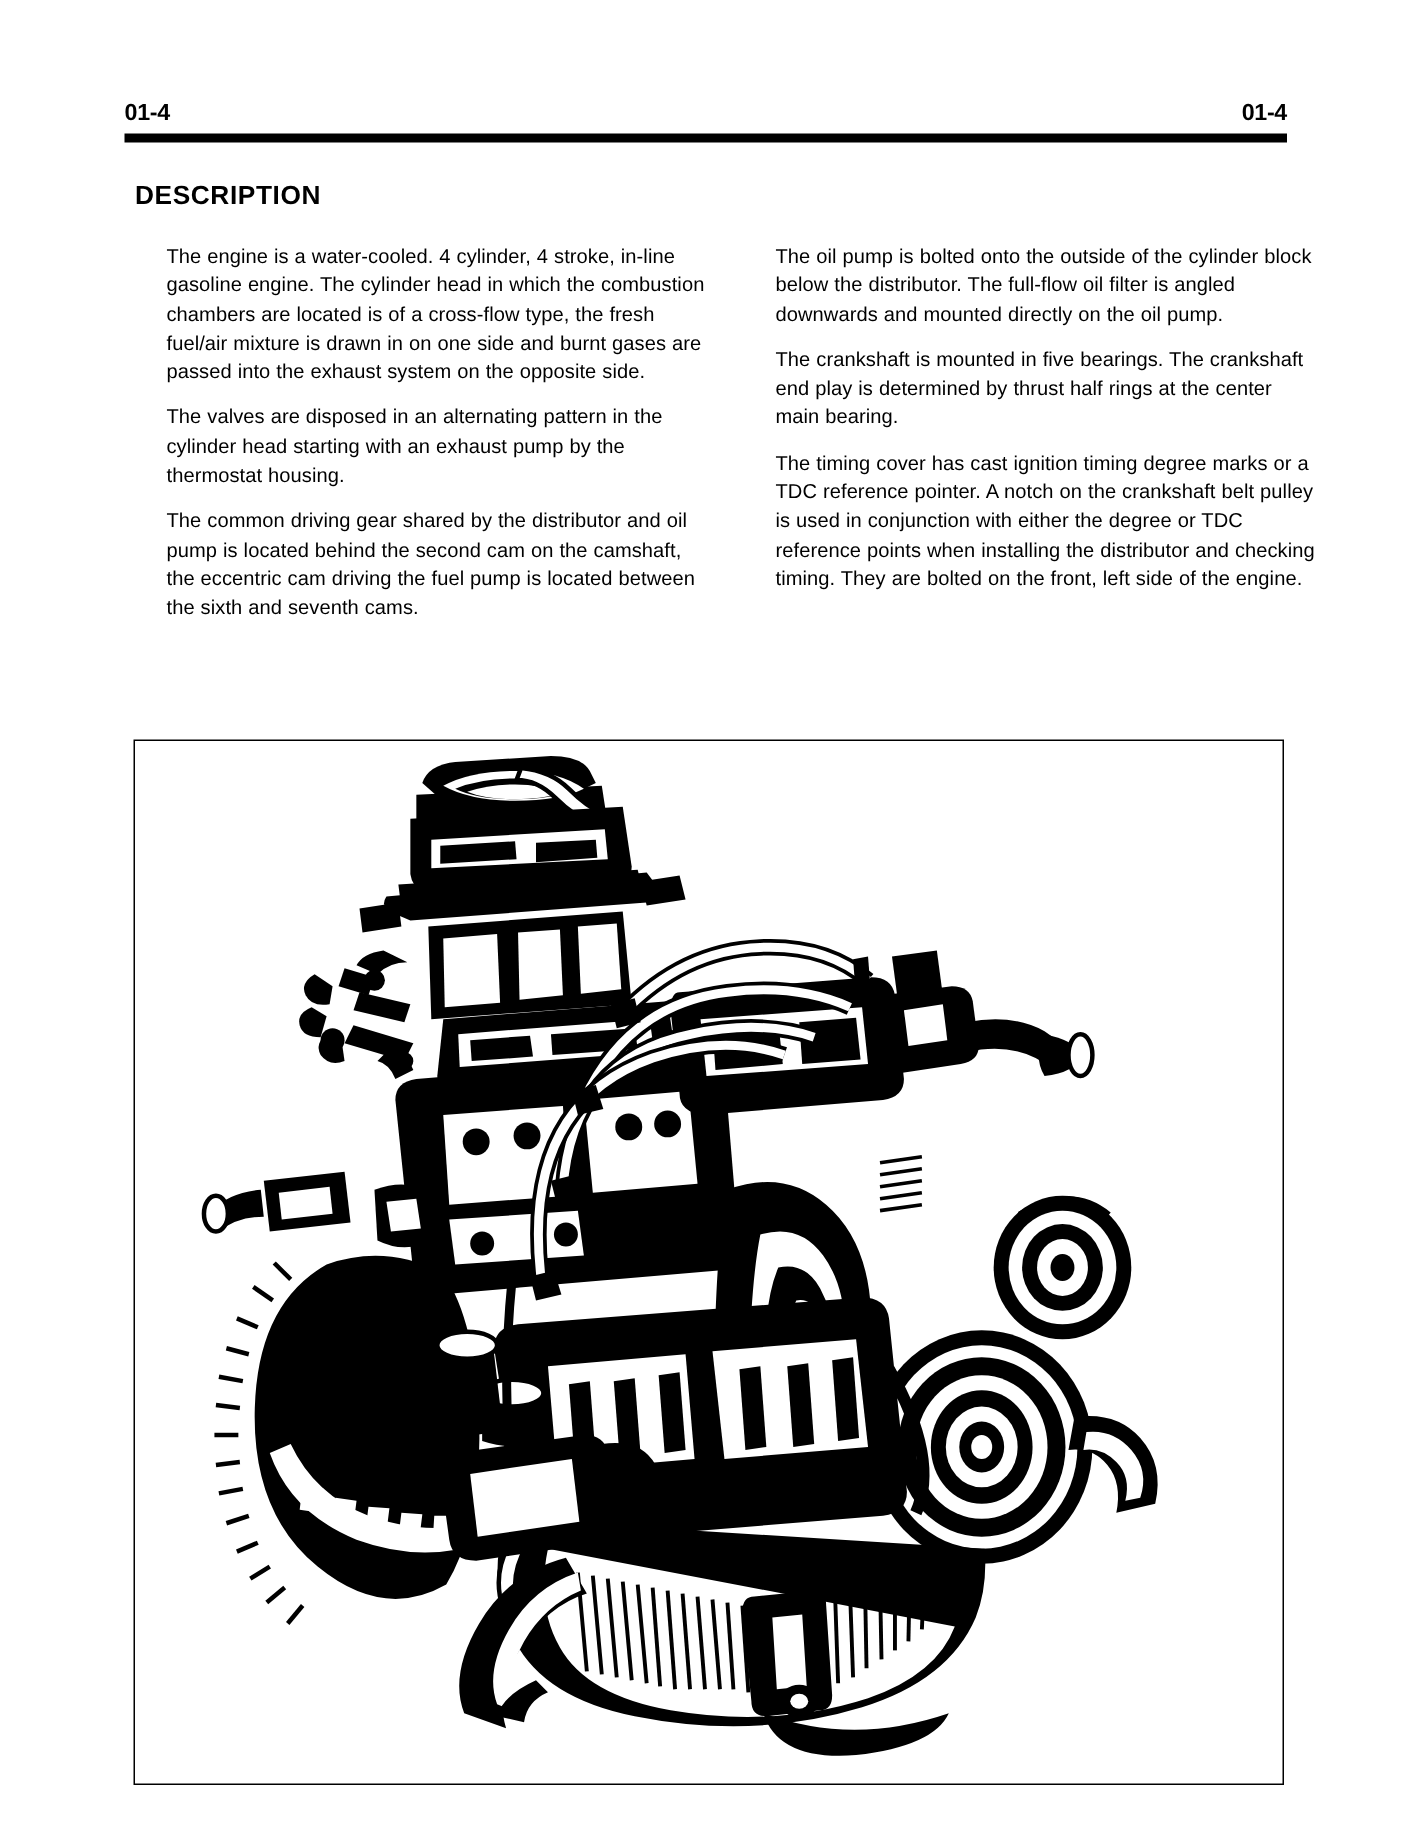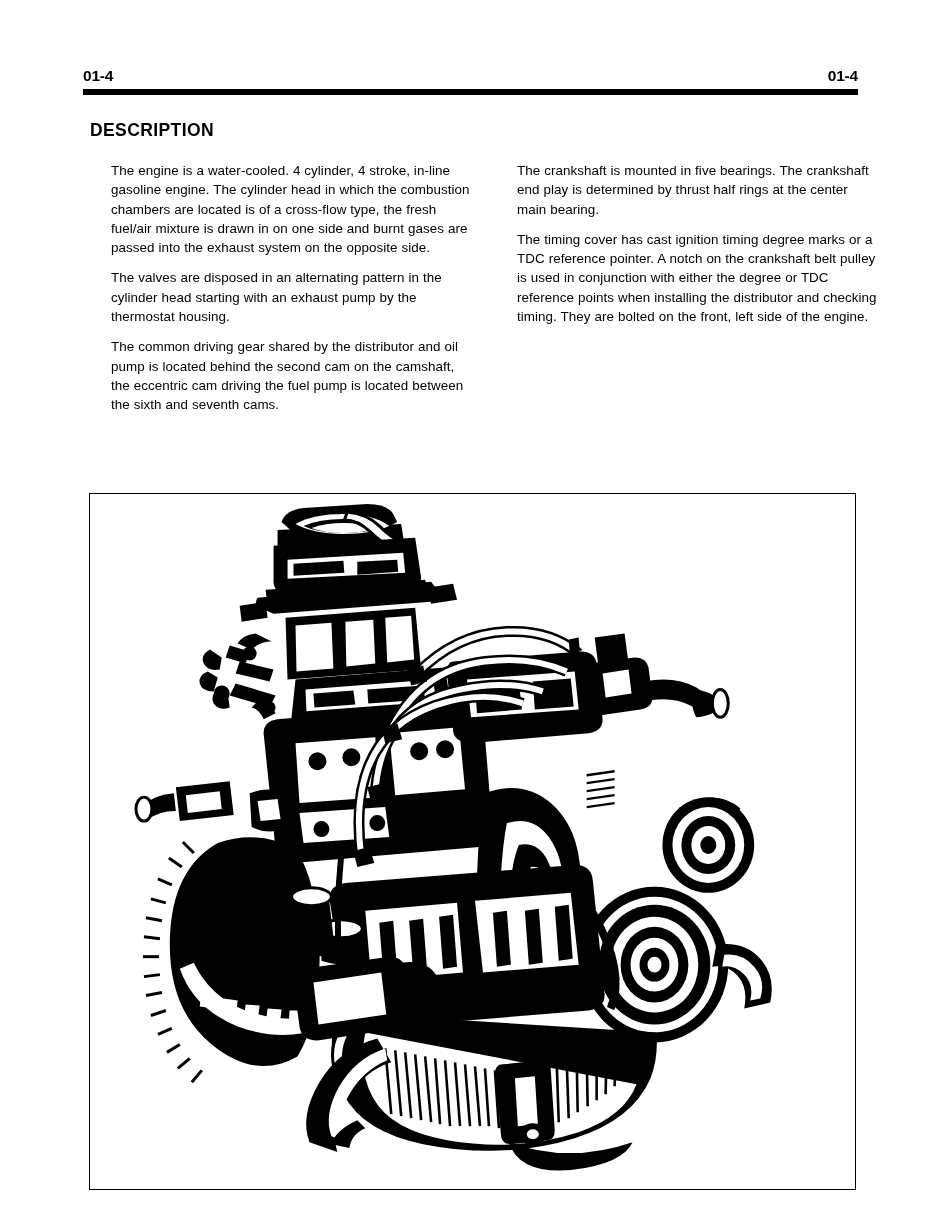--- a/index.html
+++ b/index.html
@@ -131,20 +131,21 @@
 
   <div class="section-heading">DESCRIPTION</div>
 
   <div class="columns">
     <div class="col col-left">
       <p>The engine is a water-cooled. 4 cylinder, 4 stroke, in-line gasoline engine. The cylinder head in which the combustion chambers are located is of a cross-flow type, the fresh fuel/air mixture is drawn in on one side and burnt gases are passed into the exhaust system on the opposite side.</p>
       <p>The valves are disposed in an alternating pattern in the cylinder head starting with an exhaust pump by the thermostat housing.</p>
       <p>The common driving gear shared by the distributor and oil pump is located behind the second cam on the camshaft, the eccentric cam driving the fuel pump is located between the sixth and seventh cams.</p>
     </div>
     <div class="col col-right">
+      <p>The oil pump is bolted onto the outside of the cylinder block below the distributor. The full-flow oil filter is angled downwards and mounted directly on the oil pump.</p>
       <p>The crankshaft is mounted in five bearings. The crankshaft end play is determined by thrust half rings at the center main bearing.</p>
       <p>The timing cover has cast ignition timing degree marks or a TDC reference pointer. A notch on the crankshaft belt pulley is used in conjunction with either the degree or TDC reference points when installing the distributor and checking timing. They are bolted on the front, left side of the engine.</p>
     </div>
   </div>
 
   <div class="figure-frame">
     <svg class="figure-svg" viewBox="0 0 767 697" preserveAspectRatio="xMidYMid meet">
       <g fill="#000000" fill-rule="evenodd" stroke="none">
 
         <path d="M192 28 q4-12 22-14 l64-4 q20 0 26 10 l4 8 -10 5 -96 4 z"></path>

